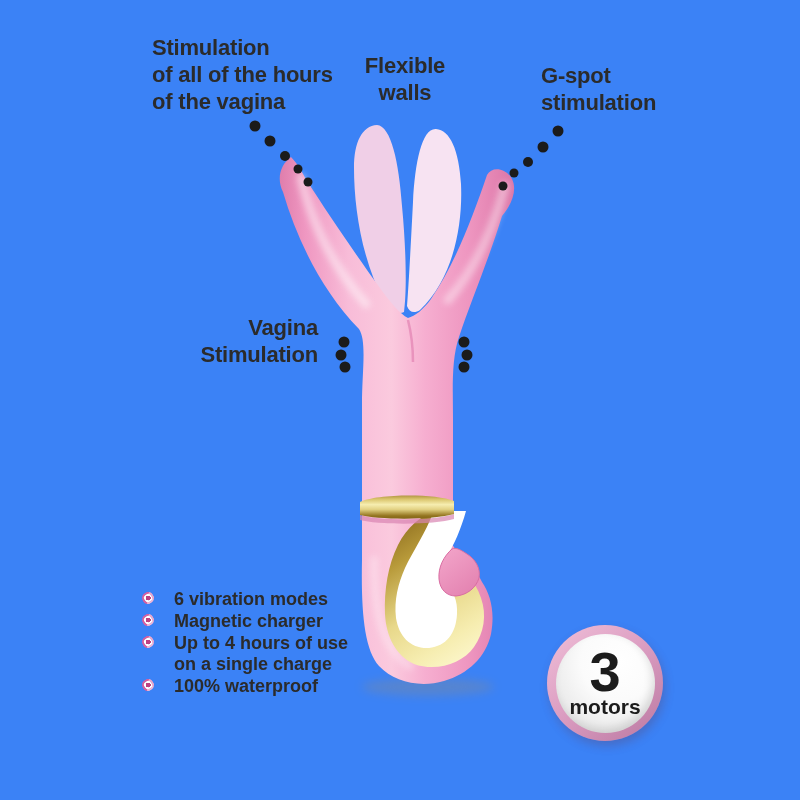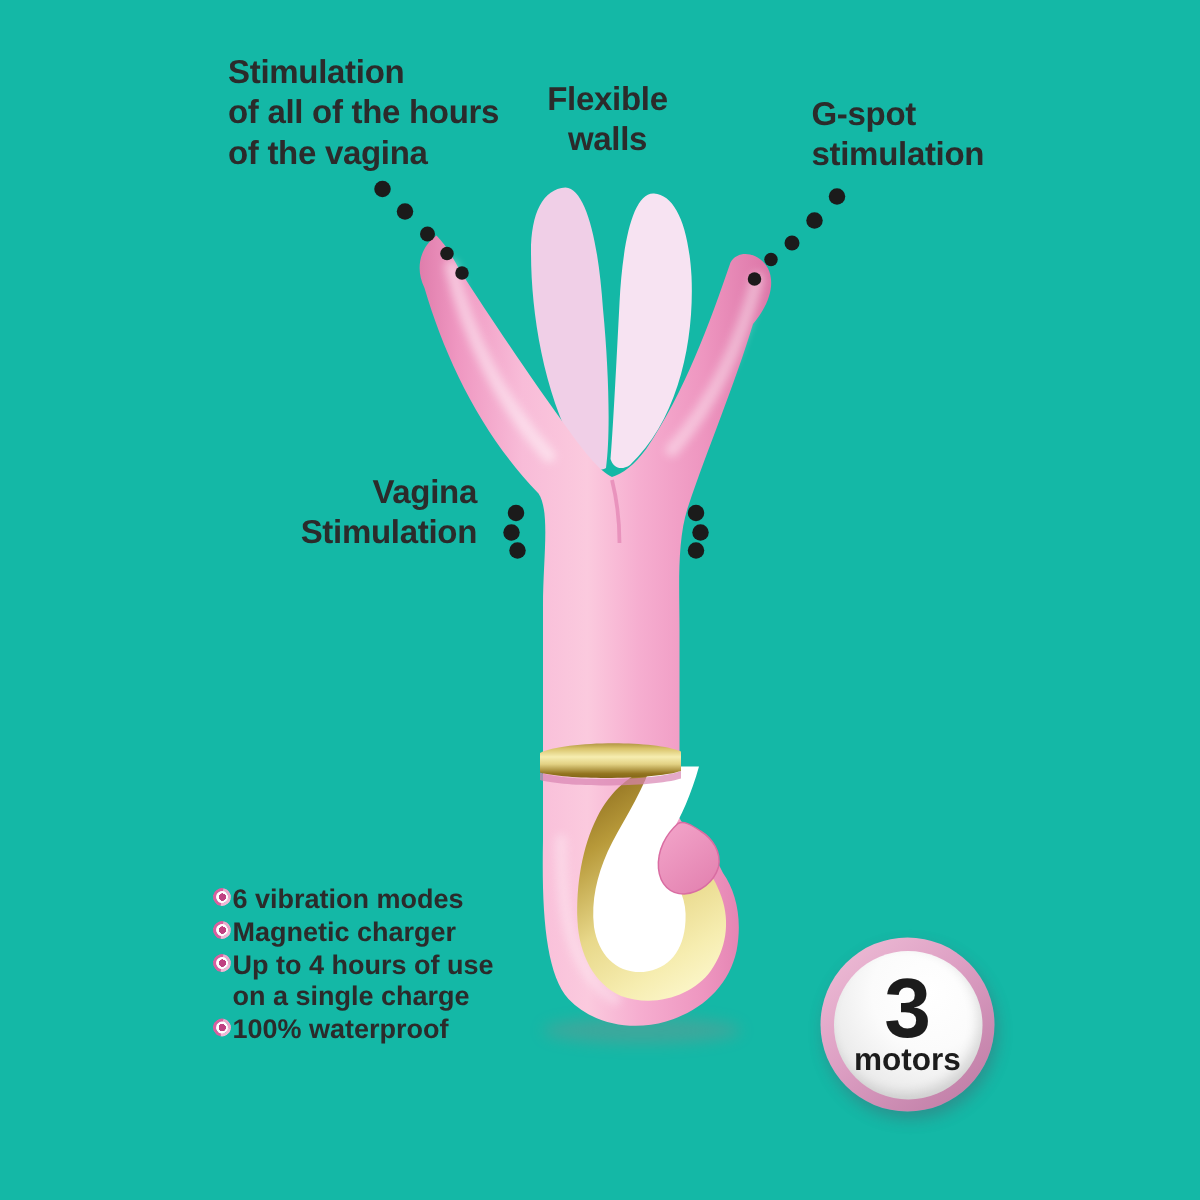--- a/index.html
+++ b/index.html
@@ -1,28 +1,28 @@
 <!DOCTYPE html>
 <html style="--text: #2b2b2b; --dot: #1b1b1b; --body-pink: #f19ac4; --body-pink-dark: #db74a6; --body-pink-light: #fbcade; --petal-left: #f0cfe7; --petal-right: #f7e3f2; --gold-light: #f6edb0; --gold-dark: #8a6a1c; --badge-ring: #dd9fc3;"><head>
 <meta charset="utf-8">
 <style>
   html,body{margin:0;padding:0;background:#fff;}
   #canvas{
-    position:relative;width:800px;height:800px;background:#14b8a6;overflow:hidden;
+    position:relative;width:800px;height:800px;background:#3b82f6;overflow:hidden;
     font-family:"Liberation Sans", sans-serif;color:var(--text,#2b2b2b);
   }
   #product-svg{position:absolute;left:0;top:0;}
   .callout{position:absolute;font-size:22px;line-height:27px;font-weight:600;letter-spacing:-0.2px;}
   .callout div{white-space:nowrap;}
   .callout-walls{left:152px;top:34px;text-align:left;}
   .callout-flexible{left:345px;top:52px;width:120px;text-align:center;}
   .callout-gspot{left:541px;top:62px;text-align:left;}
   .callout-vagina{left:198px;top:314px;width:120px;text-align:right;}
   .features{position:absolute;left:142px;top:589px;display:flex;flex-direction:column;row-gap:1px;}
-  .feature-item{display:flex;column-gap:1px;}
+  .feature-item{display:flex;column-gap:20px;}
   .bullet{
     width:12px;height:12px;flex:0 0 auto;margin-top:3px;border-radius:50%;
     border:2.4px solid #d95f9f;border-bottom-color:#f2b7d6;border-right-color:#eba7cb;
     transform:rotate(-35deg);
     background:radial-gradient(circle at 52% 52%, #bf4182 0 2.4px, #fff 2.5px);
     box-sizing:border-box;
   }
   .feature-text{font-size:18px;line-height:21px;font-weight:600;width:185px;}
   .badge{
     position:absolute;left:547px;top:625px;width:116px;height:116px;border-radius:50%;

